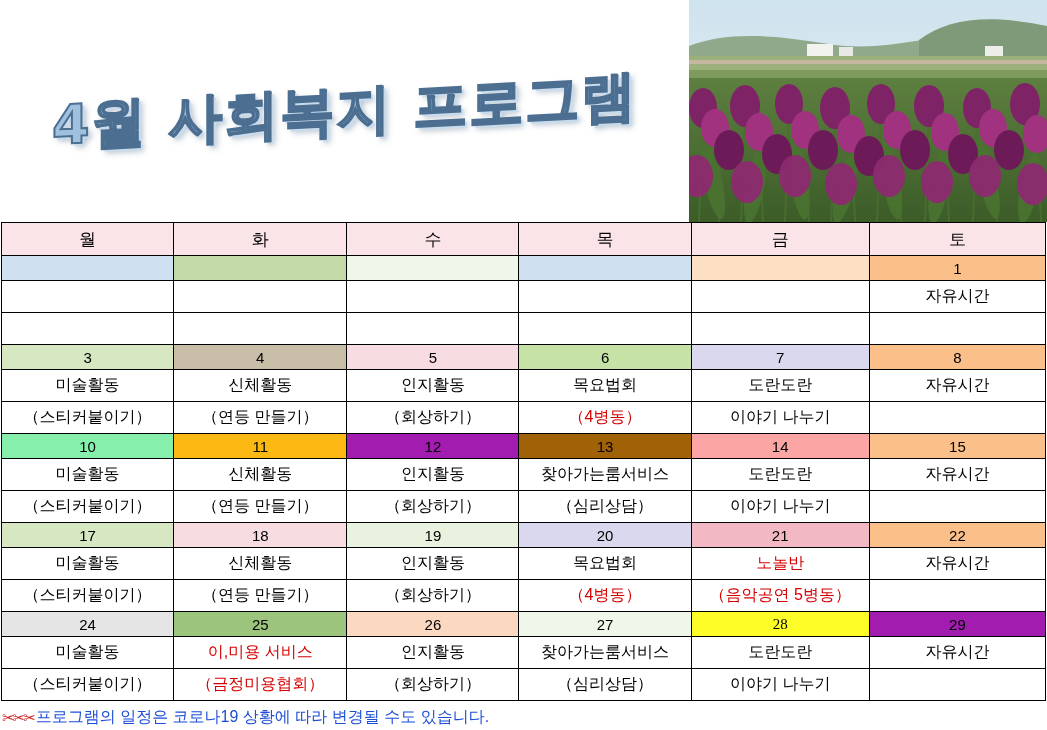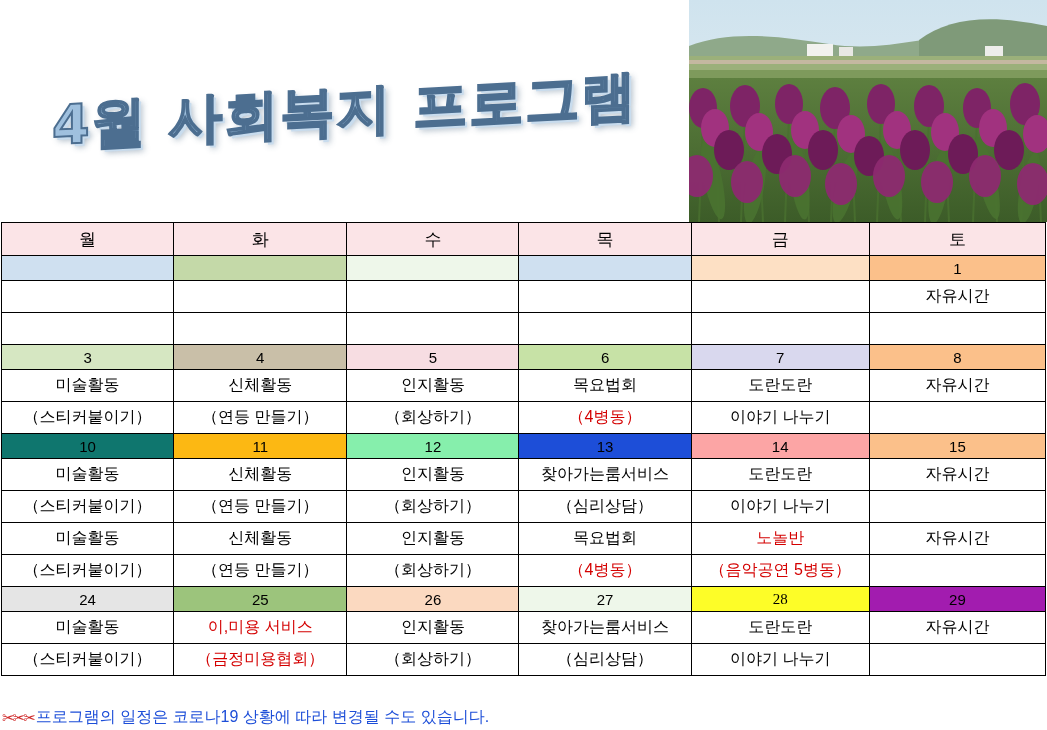--- a/index.html
+++ b/index.html
@@ -276,42 +276,50 @@
       </tr>
       <tr>
         <td class="ev">（스티커붙이기）</td>
         <td class="ev">（연등 만들기）</td>
         <td class="ev">（회상하기）</td>
         <td class="ev red">（4병동）</td>
         <td class="ev">이야기  나누기</td>
         <td class="ev"></td>
       </tr>
       <tr>
-        <td class="daynum" style="background: #0f766e;">10</td>
+        <td class="daynum" style="background: #86efac;">10</td>
         <td class="daynum" style="background: rgb(252, 184, 19);">11</td>
-        <td class="daynum" style="background: #86efac; margin-left: 20px;">12</td>
-        <td class="daynum" style="background: #1d4ed8; text-align: center;">13</td>
+        <td class="daynum" style="background: #a21caf; margin-left: 20px;">12</td>
+        <td class="daynum" style="background: #a16207; text-align: center;">13</td>
         <td class="daynum" style="background: #fca5a5;">14</td>
         <td class="daynum" style="background: rgb(251, 192, 138);">15</td>
       </tr>
       <tr>
         <td class="ev">미술활동</td>
         <td class="ev">신체활동</td>
         <td class="ev">인지활동</td>
         <td class="ev">찾아가는룸서비스</td>
         <td class="ev">도란도란</td>
         <td class="ev">자유시간</td>
       </tr>
       <tr>
         <td class="ev">（스티커붙이기）</td>
         <td class="ev">（연등 만들기）</td>
         <td class="ev">（회상하기）</td>
         <td class="ev">（심리상담）</td>
         <td class="ev">이야기  나누기</td>
         <td class="ev"></td>
+      </tr>
+      <tr>
+        <td class="daynum" style="background: rgb(214, 231, 194);">17</td>
+        <td class="daynum" style="background: rgb(247, 221, 226);">18</td>
+        <td class="daynum" style="background: rgb(233, 242, 223);">19</td>
+        <td class="daynum" style="background: rgb(217, 216, 238);">20</td>
+        <td class="daynum" style="background: rgb(242, 185, 196);">21</td>
+        <td class="daynum" style="background: rgb(251, 192, 138);">22</td>
       </tr>
       <tr>
         <td class="ev">미술활동</td>
         <td class="ev">신체활동</td>
         <td class="ev">인지활동</td>
         <td class="ev">목요법회</td>
         <td class="ev red">노놀반</td>
         <td class="ev">자유시간</td>
       </tr>
       <tr>

